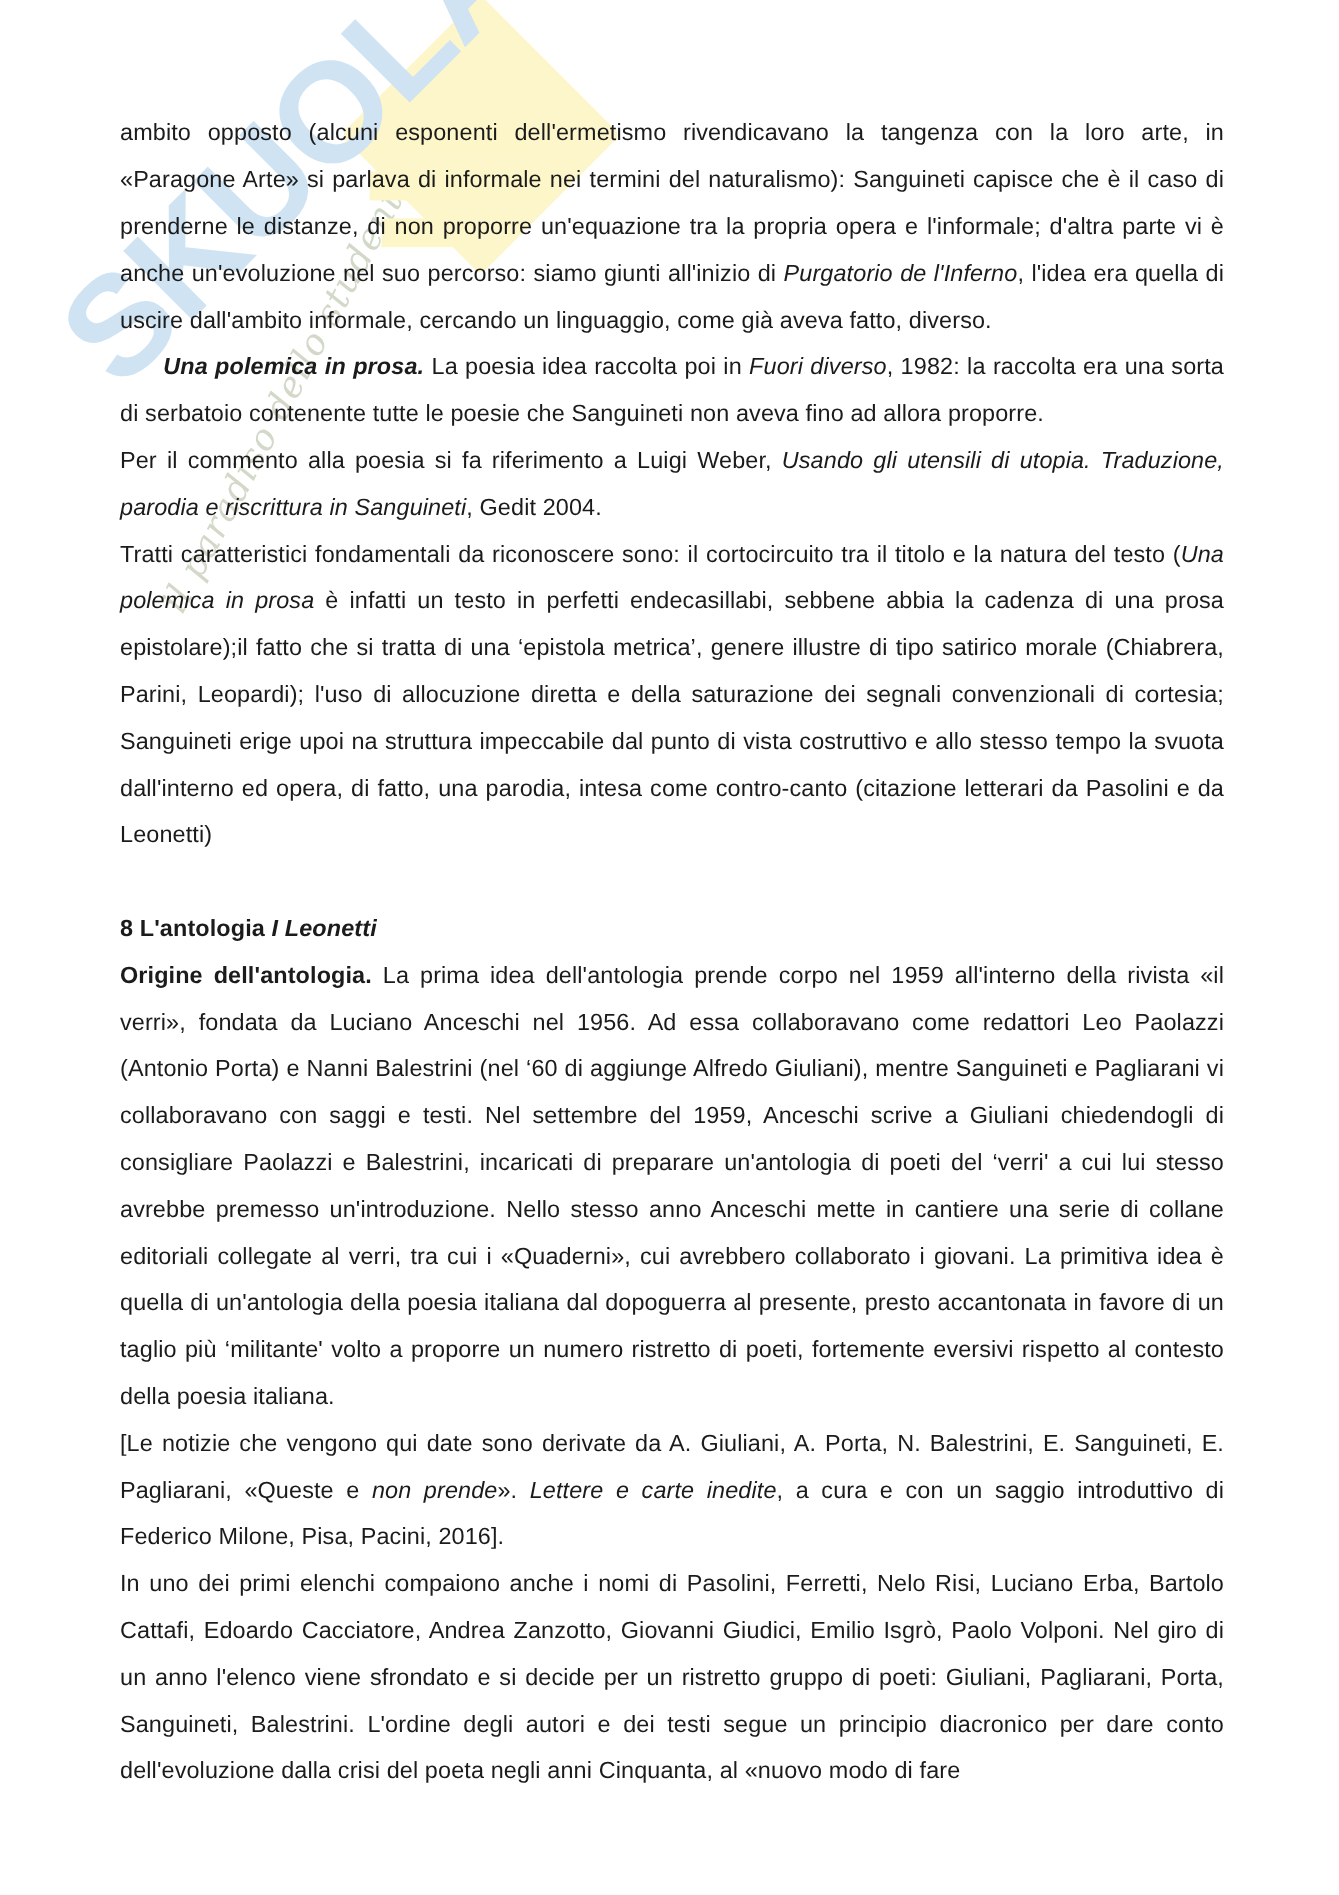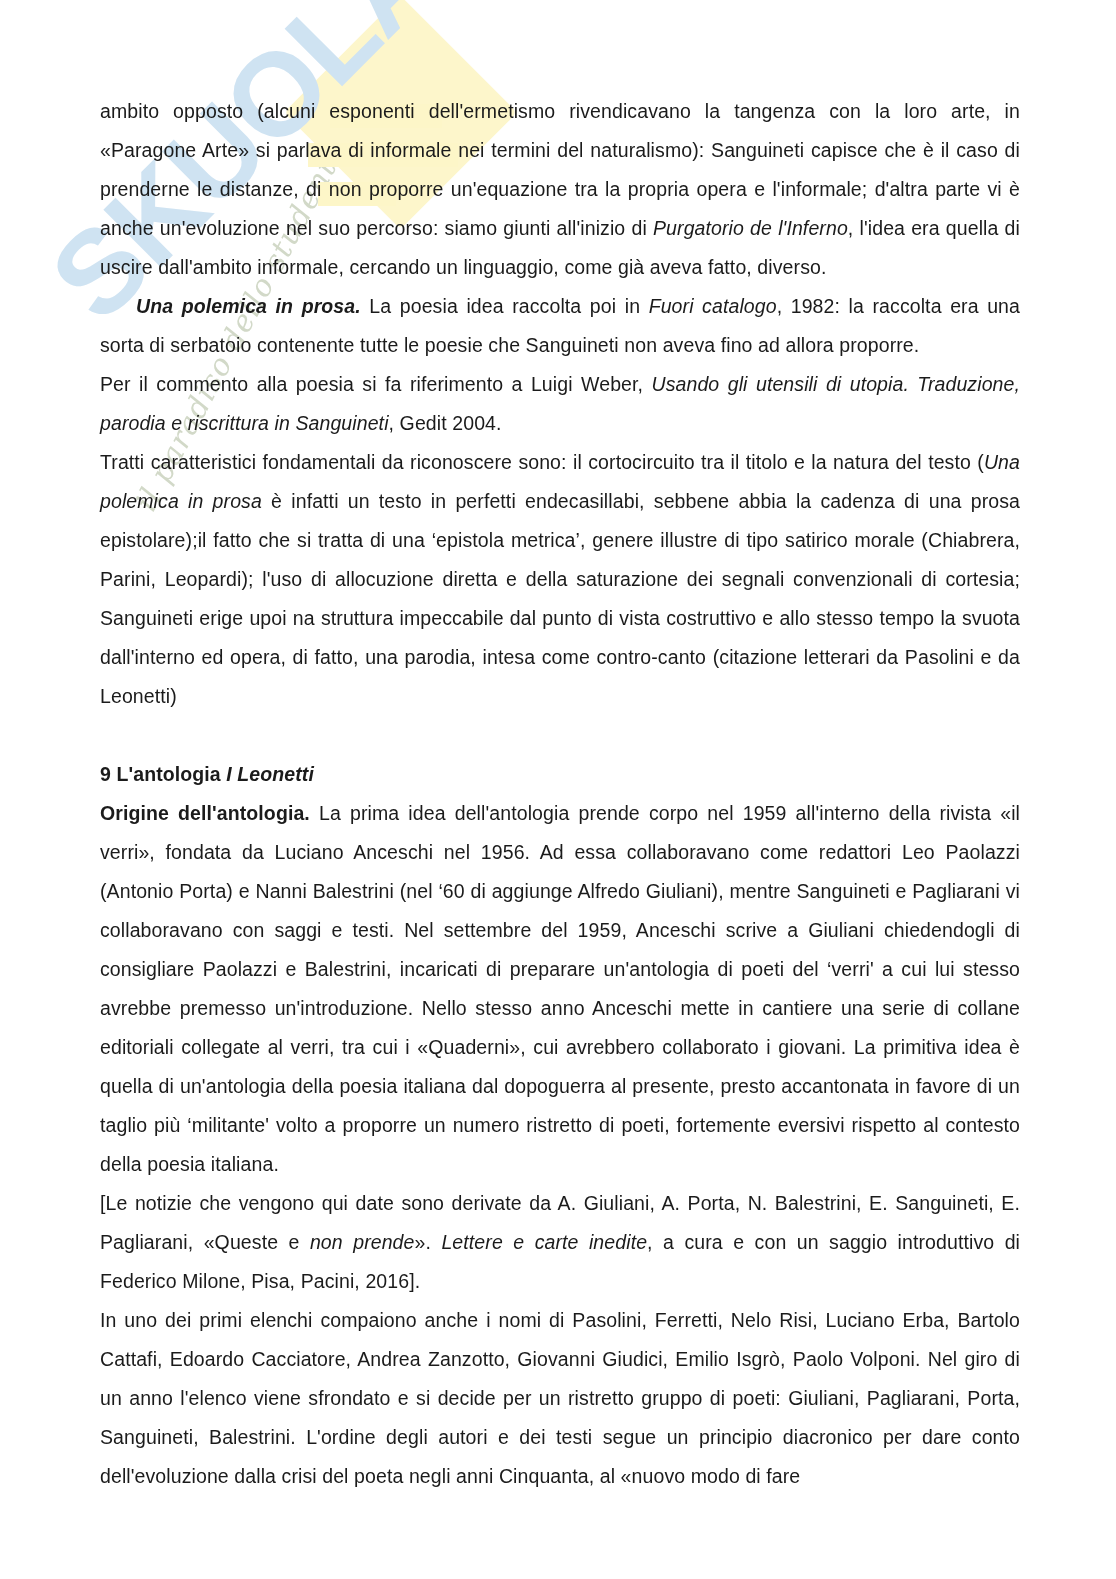--- a/index.html
+++ b/index.html
@@ -119,29 +119,29 @@
   </div>
 
   <div class="hl" style="left:330px;top:104px;width:112px;height:24px;"></div>
   <div class="hl" style="left:308px;top:143px;width:150px;height:24px;"></div>
   <div class="hl" style="left:318px;top:182px;width:78px;height:24px;"></div>
 
   <div class="content">
 
     <p class="ln"><span>ambito opposto (alcuni esponenti dell'ermetismo rivendicavano la tangenza con la loro arte, in</span> <span>«Paragone Arte» si parlava di informale nei termini del naturalismo): Sanguineti capisce che è il</span> <span>caso di prenderne le distanze, di non proporre un'equazione tra la propria opera e l'informale;</span> <span>d'altra parte vi è anche un'evoluzione nel suo percorso: siamo giunti all'inizio di </span><em>Purgatorio de</em> <em>l'Inferno</em><span>, l'idea era quella di uscire dall'ambito informale, cercando un linguaggio, come già aveva</span> <span>fatto, diverso.</span></p>
 
-    <p class="ln"><span class="bi">Una polemica in prosa.</span><span> La poesia idea raccolta poi in </span><em>Fuori catalogo</em><span>, 1982: la raccolta era una sorta di serbatoio contenente tutte le poesie che Sanguineti non aveva fino ad allora proporre.</span></p>
+    <p class="ln"><span class="bi">Una polemica in prosa.</span><span> La poesia idea raccolta poi in </span><em>Fuori diverso</em><span>, 1982: la raccolta era una sorta di serbatoio contenente tutte le poesie che Sanguineti non aveva fino ad allora proporre.</span></p>
 
     <p class="ln"><span>Per il commento alla poesia si fa riferimento a Luigi Weber, </span><em>Usando gli utensili di utopia. Traduzione, parodia e riscrittura in Sanguineti</em><span>, Gedit 2004.</span></p>
 
     <p class="ln"><span>Tratti caratteristici fondamentali da riconoscere sono: il cortocircuito tra il titolo e la natura del testo (</span><em>Una polemica in prosa</em><span> è infatti un testo in perfetti endecasillabi, sebbene abbia la cadenza di una prosa epistolare);il fatto che si tratta di una ‘epistola metrica’, genere illustre di tipo satirico morale (Chiabrera, Parini, Leopardi); l'uso di allocuzione diretta e della saturazione dei segnali convenzionali di cortesia; Sanguineti erige upoi na struttura impeccabile dal punto di vista costruttivo e allo stesso tempo la svuota dall'interno ed opera, di fatto, una parodia, intesa come contro-canto (citazione letterari da Pasolini e da Leonetti)</span></p>
 
     <div class="gap"></div>
 
-    <p class="ln heading"><span>9 L'antologia </span><em>I Leonetti</em></p>
+    <p class="ln heading"><span>8 L'antologia </span><em>I Leonetti</em></p>
 
     <p class="ln"><strong>Origine dell'antologia.</strong><span> La prima idea dell'antologia prende corpo nel 1959 all'interno della rivista «il verri», fondata da Luciano Anceschi nel 1956. Ad essa collaboravano come redattori Leo Paolazzi (Antonio Porta) e Nanni Balestrini (nel ‘60 di aggiunge Alfredo Giuliani), mentre Sanguineti e Pagliarani vi collaboravano con saggi e testi. Nel settembre del 1959, Anceschi scrive a Giuliani chiedendogli di consigliare Paolazzi e Balestrini, incaricati di preparare un'antologia di poeti del ‘verri' a cui lui stesso avrebbe premesso un'introduzione. Nello stesso anno Anceschi mette in cantiere una serie di collane editoriali collegate al verri, tra cui i «Quaderni», cui avrebbero collaborato i giovani. La primitiva idea è quella di un'antologia della poesia italiana dal dopoguerra al presente, presto accantonata in favore di un taglio più ‘militante' volto a proporre un numero ristretto di poeti, fortemente eversivi rispetto al contesto della poesia italiana.</span></p>
 
     <p class="ln"><span>[Le notizie che vengono qui date sono derivate da A. Giuliani, A. Porta, N. Balestrini, E. Sanguineti, E. Pagliarani, «Queste e </span><em>non prende</em><span>». </span><em>Lettere e carte inedite</em><span>, a cura e con un saggio introduttivo di Federico Milone, Pisa, Pacini, 2016].</span></p>
 
     <p class="ln"><span>In uno dei primi elenchi compaiono anche i nomi di Pasolini, Ferretti, Nelo Risi, Luciano Erba, Bartolo Cattafi, Edoardo Cacciatore, Andrea Zanzotto, Giovanni Giudici, Emilio Isgrò, Paolo Volponi. Nel giro di un anno l'elenco viene sfrondato e si decide per un ristretto gruppo di poeti: Giuliani, Pagliarani, Porta, Sanguineti, Balestrini. L'ordine degli autori e dei testi segue un principio diacronico per dare conto dell'evoluzione dalla crisi del poeta negli anni Cinquanta, al «nuovo modo di fare</span></p>
 
   </div>
 </div>
 

